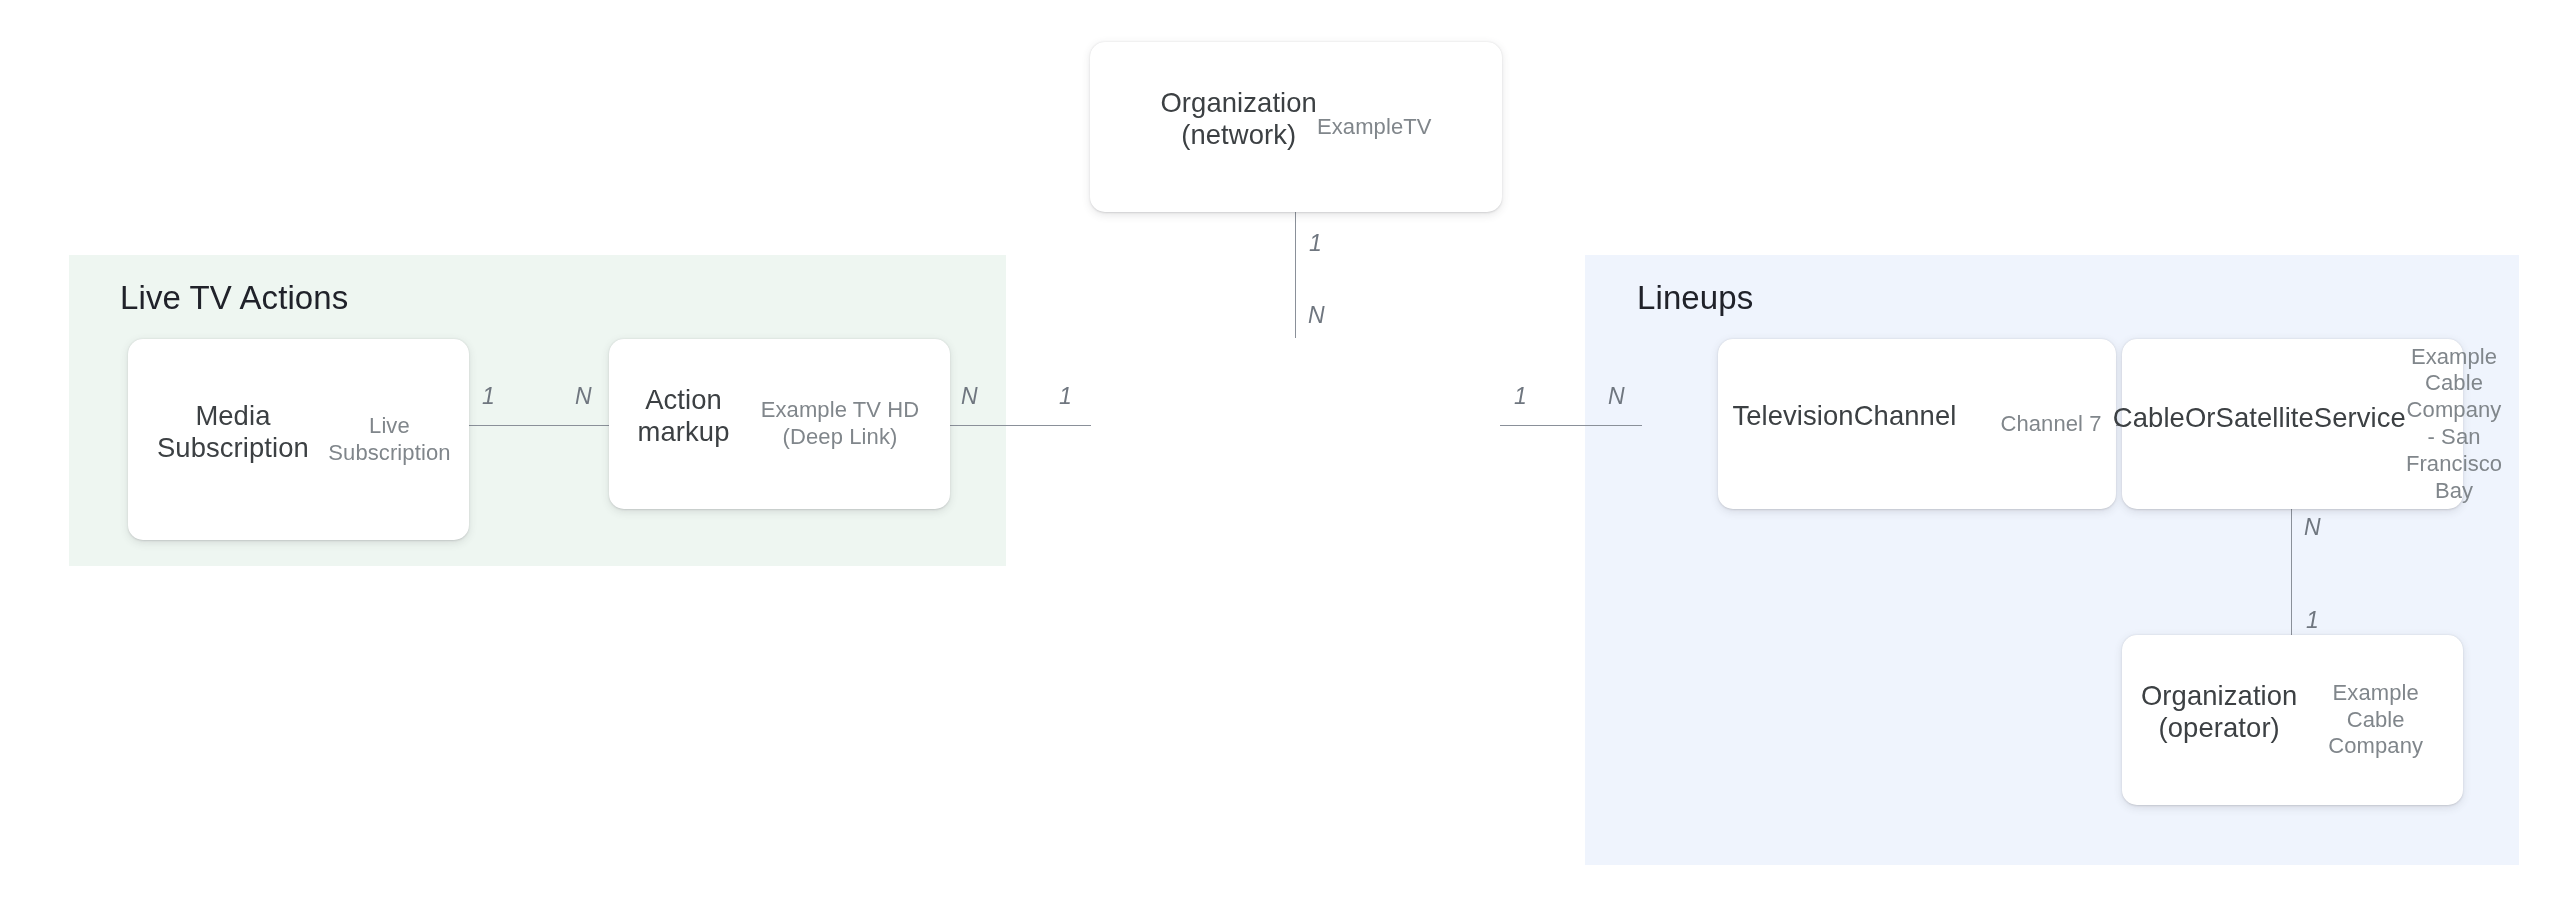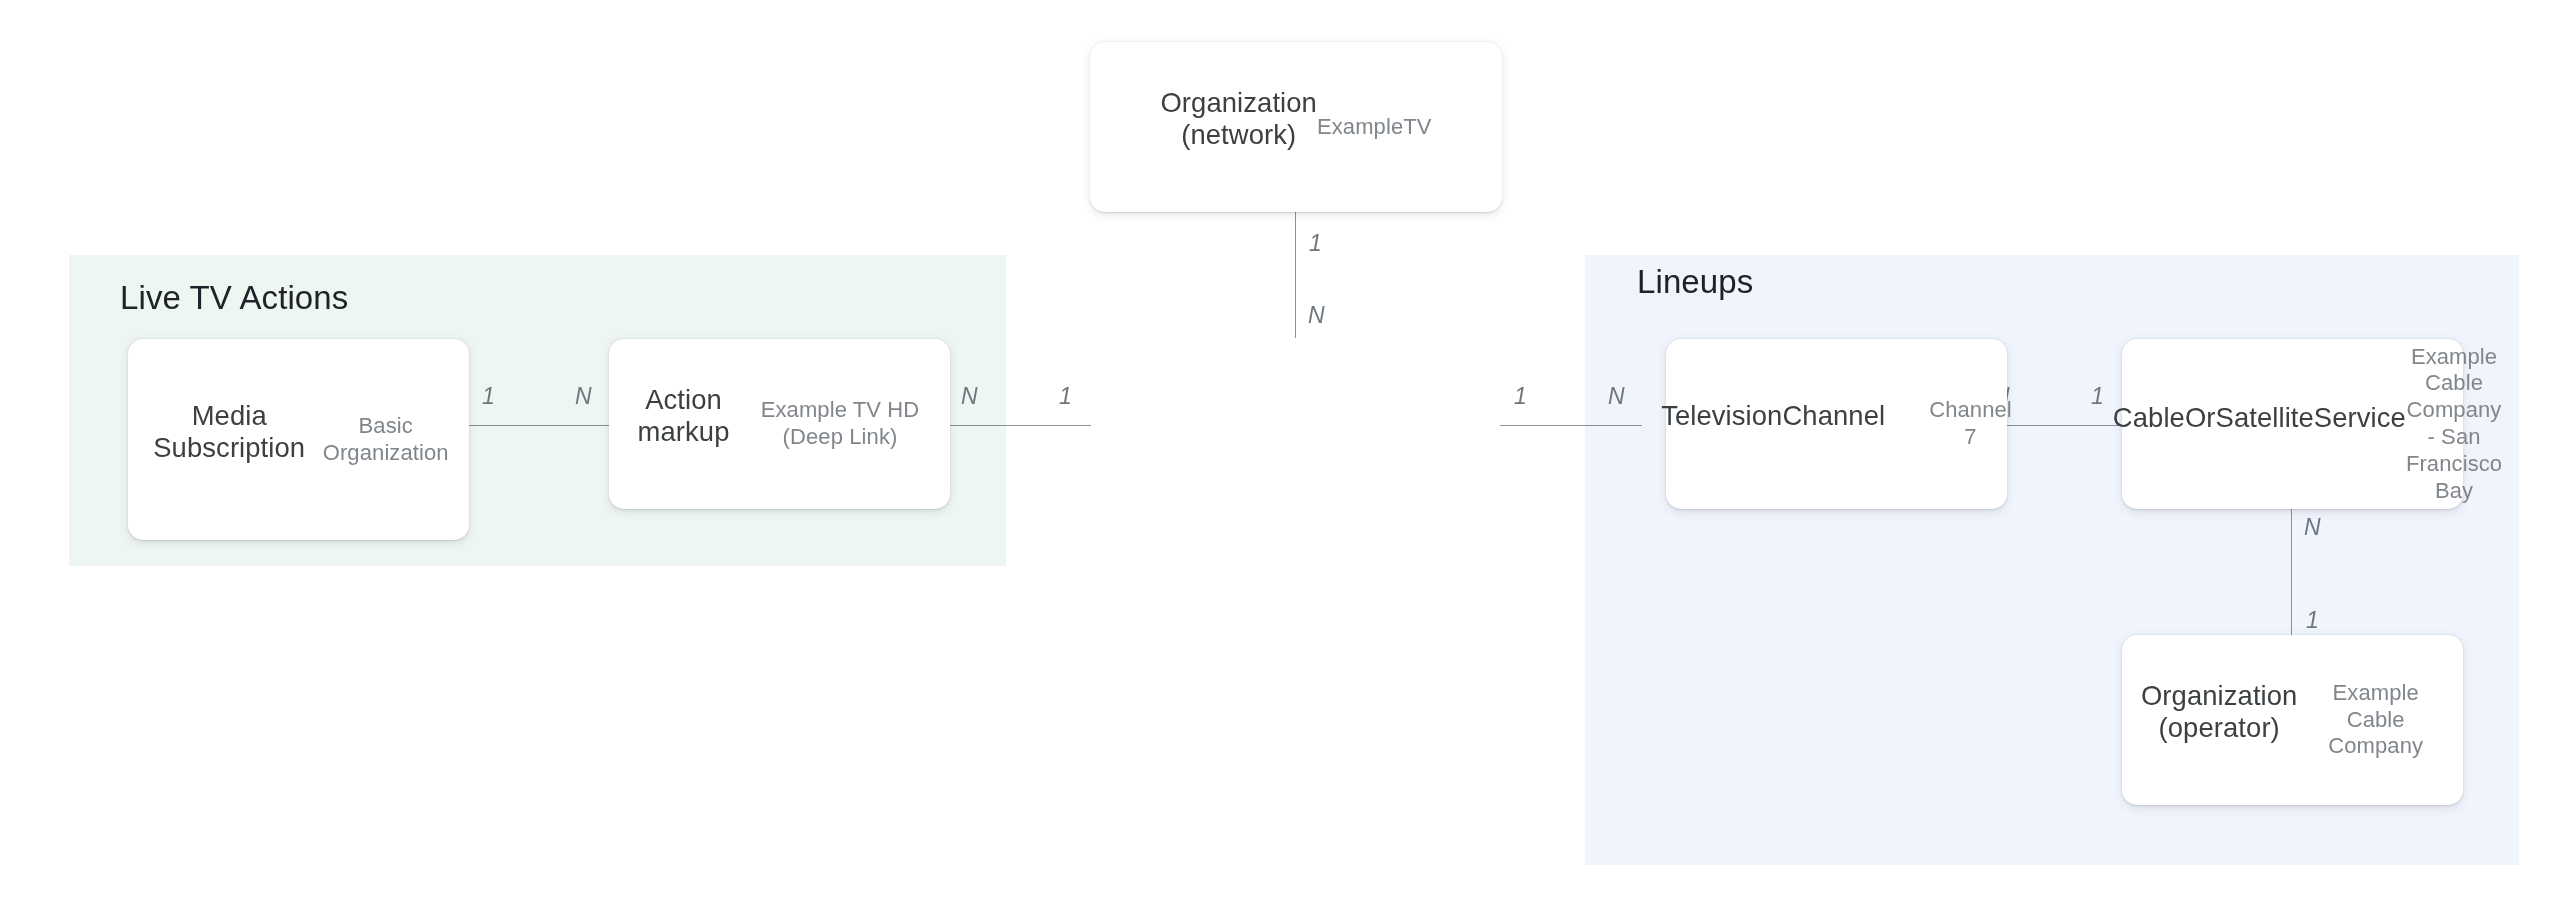--- a/index.html
+++ b/index.html
@@ -88,21 +88,21 @@
 </style>
 </head>
 <body>
 
 <div id="stage">
 
   <div class="panel" style="left:69px; top:255px; width:937px; height:311px; background:#eef6f1;"></div>
   <div class="panel-title" style="left:120px; top:281px;">Live TV Actions</div>
 
   <div class="panel" style="left:1585px; top:255px; width:934px; height:610px; background:#eff4fd;"></div>
-  <div class="panel-title" style="left:1637px; top:265px;">Lineups</div>
+  <div class="panel-title" style="left:1637px; top:281px;">Lineups</div>
 
   <div class="edge-v" style="left:1295px; top:211px; height:127px;"></div>
   <div class="card-label" style="left:1309px; top:232px;">1</div>
   <div class="card-label" style="left:1308px; top:304px;">N</div>
 
   <div class="edge-h" style="left:467px; top:425px; width:143px;"></div>
   <div class="card-label" style="left:482px; top:385px;">1</div>
   <div class="card-label" style="left:575px; top:385px;">N</div>
 
   <div class="edge-h" style="left:947px; top:425px; width:144px;"></div>
@@ -124,30 +124,30 @@
   <div class="node" style="left:1090px; top:42px; width:412px; height:170px;">
     <div class="node-title">
       <span>Organization</span><br>
       <span>(network)</span>
     </div>
     <div class="node-sub">ExampleTV</div>
   </div>
 
   <div class="node" style="left:128px; top:339px; width:341px; height:201px;">
     <div class="node-title">Media Subscription</div>
-    <div class="node-sub">Basic Organization</div>
+    <div class="node-sub">Live Subscription</div>
   </div>
 
   <div class="node" style="left:609px; top:339px; width:341px; height:170px;">
     <div class="node-title">Action markup</div>
     <div class="node-sub">Example TV HD (Deep Link)</div>
   </div>
 
 
-  <div class="node" style="left:1666px; top:339px; width:341px; height:170px;gap:44px;">
+  <div class="node" style="left:1718px; top:339px; width:398px; height:170px;gap:44px;">
     <div class="node-title">TelevisionChannel</div>
     <div class="node-sub">Channel 7</div>
   </div>
 
   <div class="node" style="left:2122px; top:339px; width:341px; height:170px;padding-left:44px;">
     <div class="node-title" style="margin-bottom:12.4px;">CableOrSatelliteService</div>
     <div class="node-sub">Example Cable Company - San Francisco Bay</div>
   </div>
 
   <div class="node" style="left:2122px; top:635px; width:341px; height:170px;">

